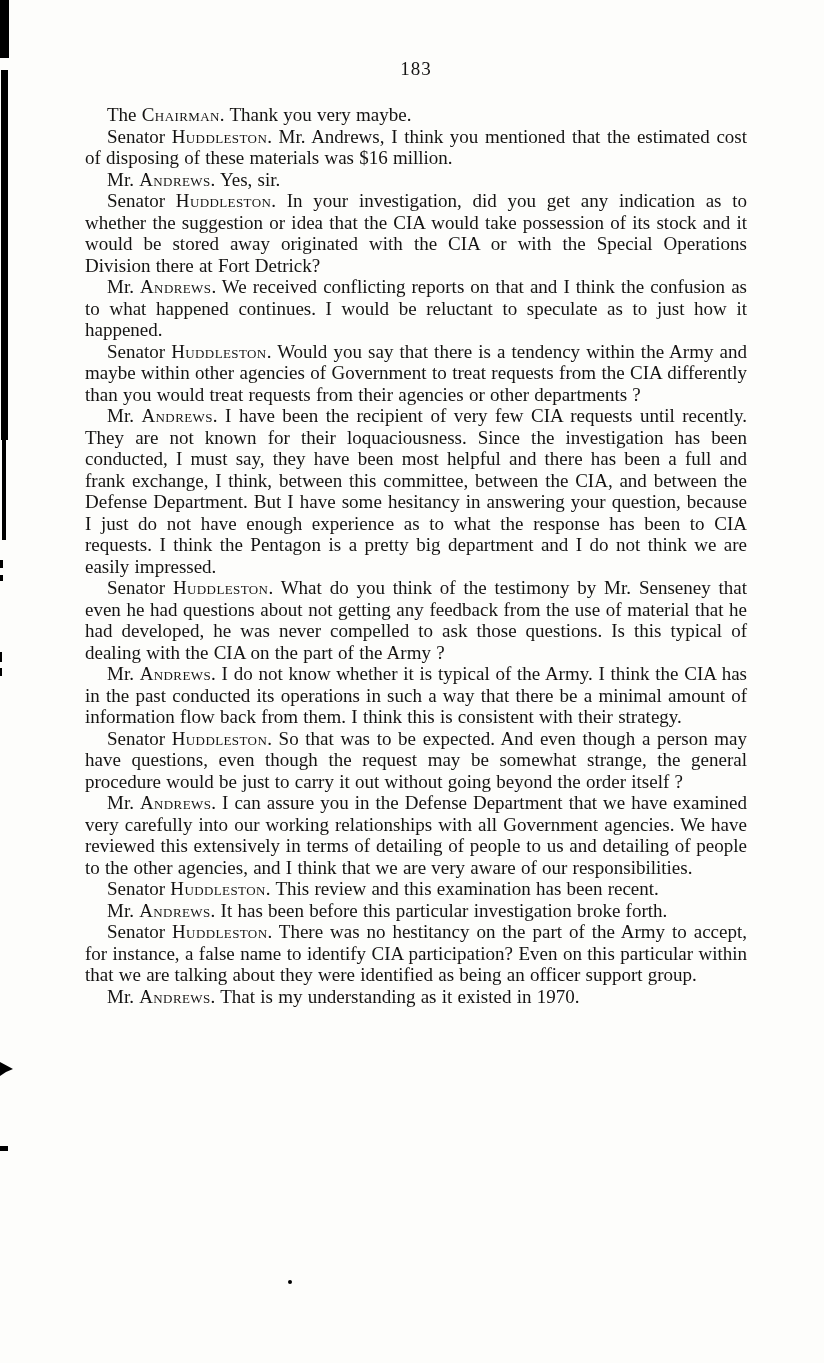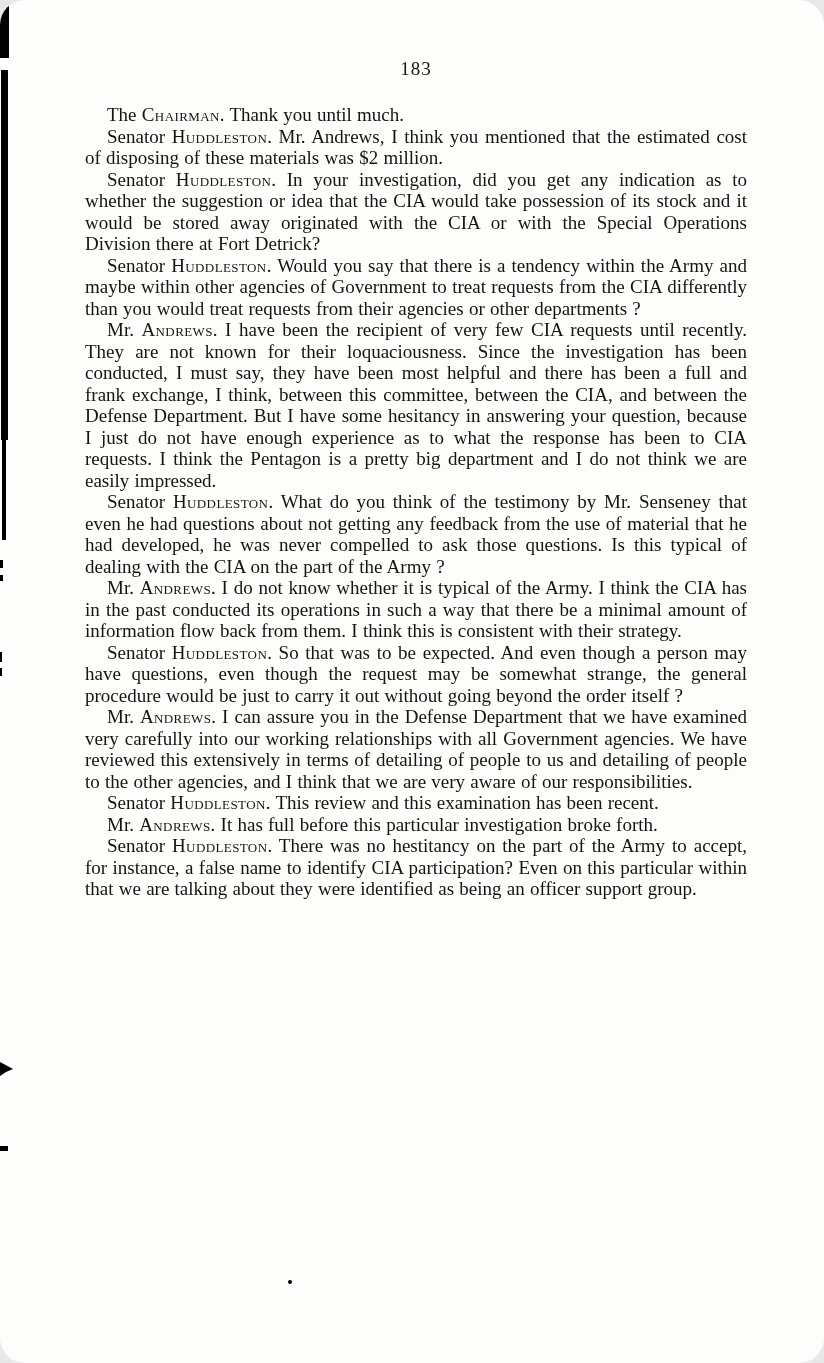--- a/index.html
+++ b/index.html
@@ -3,21 +3,20 @@
 <meta charset="utf-8">
 <style>
   html,body{margin:0;padding:0;background:#e8e8e8;}
   .page{
     position:relative;
     width:824px;height:1363px;
     background:#fdfdfb;
     overflow:hidden;
     font-family:"Liberation Serif","DejaVu Serif",serif;
     color:#151413;
-    border-radius:25px;
   }
   
   .art{position:absolute;background:#000;}
   .pageno{
     position:absolute;top:58px;left:85px;width:662px;
     text-align:center;font-size:19px;letter-spacing:1px;
   }
   .text-block{
     position:absolute;top:104px;left:85px;width:662px;
     font-size:19px;line-height:21.5px;
@@ -42,27 +41,30 @@
   <div class="art" style="left:0;top:668px;width:2px;height:8px;"></div>
   <svg width="14" height="18" style="position:absolute;left:0;top:1060px;">
     <polygon points="0,2 13,9 6,12 0,16" fill="#000"></polygon>
   </svg>
   <div class="art" style="left:0;top:1146px;width:8px;height:5px;"></div>
   <div class="art dot" style="left:288px;top:1280px;width:4px;height:4px;"></div>
 
   <div class="pageno">183</div>
 
   <div class="text-block">
-    <p><span>The </span><span class="sc">Chairman</span><span>. Thank you until much.</span></p>
-    <p><span>Senator </span><span class="sc">Huddleston</span><span>. Mr. Andrews, I think you mentioned that the estimated cost of disposing of these materials was $2 million.</span></p>
+    <p><span>The </span><span class="sc">Chairman</span><span>. Thank you very maybe.</span></p>
+    <p><span>Senator </span><span class="sc">Huddleston</span><span>. Mr. Andrews, I think you mentioned that the estimated cost of disposing of these materials was $16 million.</span></p>
+    <p><span>Mr. </span><span class="sc">Andrews</span><span>. Yes, sir.</span></p>
     <p><span>Senator </span><span class="sc">Huddleston</span><span>. In your investigation, did you get any indication as to whether the suggestion or idea that the CIA would take possession of its stock and it would be stored away originated with the CIA or with the Special Operations Division there at Fort Detrick?</span></p>
+    <p><span>Mr. </span><span class="sc">Andrews</span><span>. We received conflicting reports on that and I think the confusion as to what happened continues. I would be reluctant to speculate as to just how it happened.</span></p>
     <p><span>Senator </span><span class="sc">Huddleston</span><span>. Would you say that there is a tendency within the Army and maybe within other agencies of Government to treat requests from the CIA differently than you would treat requests from their agencies or other departments ?</span></p>
     <p><span>Mr. </span><span class="sc">Andrews</span><span>. I have been the recipient of very few CIA requests until recently. They are not known for their loquaciousness. Since the investigation has been conducted, I must say, they have been most helpful and there has been a full and frank exchange, I think, between this committee, between the CIA, and between the Defense Department. But I have some hesitancy in answering your question, because I just do not have enough experience as to what the response has been to CIA requests. I think the Pentagon is a pretty big department and I do not think we are easily impressed.</span></p>
     <p><span>Senator </span><span class="sc">Huddleston</span><span>. What do you think of the testimony by Mr. Senseney that even he had questions about not getting any feedback from the use of material that he had developed, he was never compelled to ask those questions. Is this typical of dealing with the CIA on the part of the Army ?</span></p>
     <p><span>Mr. </span><span class="sc">Andrews</span><span>. I do not know whether it is typical of the Army. I think the CIA has in the past conducted its operations in such a way that there be a minimal amount of information flow back from them. I think this is consistent with their strategy.</span></p>
     <p><span>Senator </span><span class="sc">Huddleston</span><span>. So that was to be expected. And even though a person may have questions, even though the request may be somewhat strange, the general procedure would be just to carry it out without going beyond the order itself ?</span></p>
     <p><span>Mr. </span><span class="sc">Andrews</span><span>. I can assure you in the Defense Department that we have examined very carefully into our working relationships with all Government agencies. We have reviewed this extensively in terms of detailing of people to us and detailing of people to the other agencies, and I think that we are very aware of our responsibilities.</span></p>
     <p><span>Senator </span><span class="sc">Huddleston</span><span>. This review and this examination has been recent.</span></p>
-    <p><span>Mr. </span><span class="sc">Andrews</span><span>. It has full before this particular investigation broke forth.</span></p>
+    <p><span>Mr. </span><span class="sc">Andrews</span><span>. It has been before this particular investigation broke forth.</span></p>
     <p><span>Senator </span><span class="sc">Huddleston</span><span>. There was no hestitancy on the part of the Army to accept, for instance, a false name to identify CIA participation? Even on this particular within that we are talking about they were identified as being an officer support group.</span></p>
+    <p><span>Mr. </span><span class="sc">Andrews</span><span>. That is my understanding as it existed in 1970.</span></p>
   </div>
 
 </div>
 
 </body></html>

